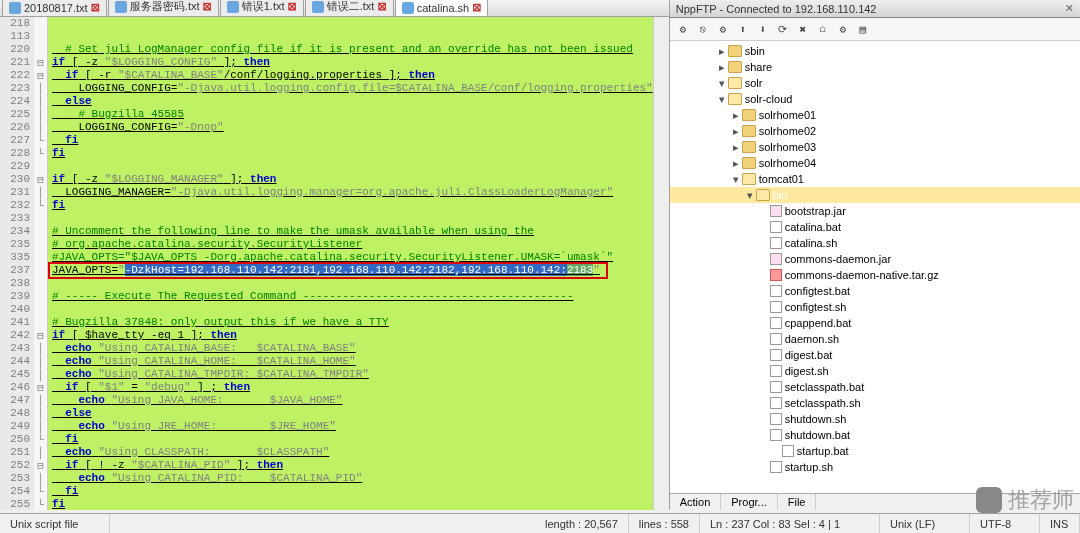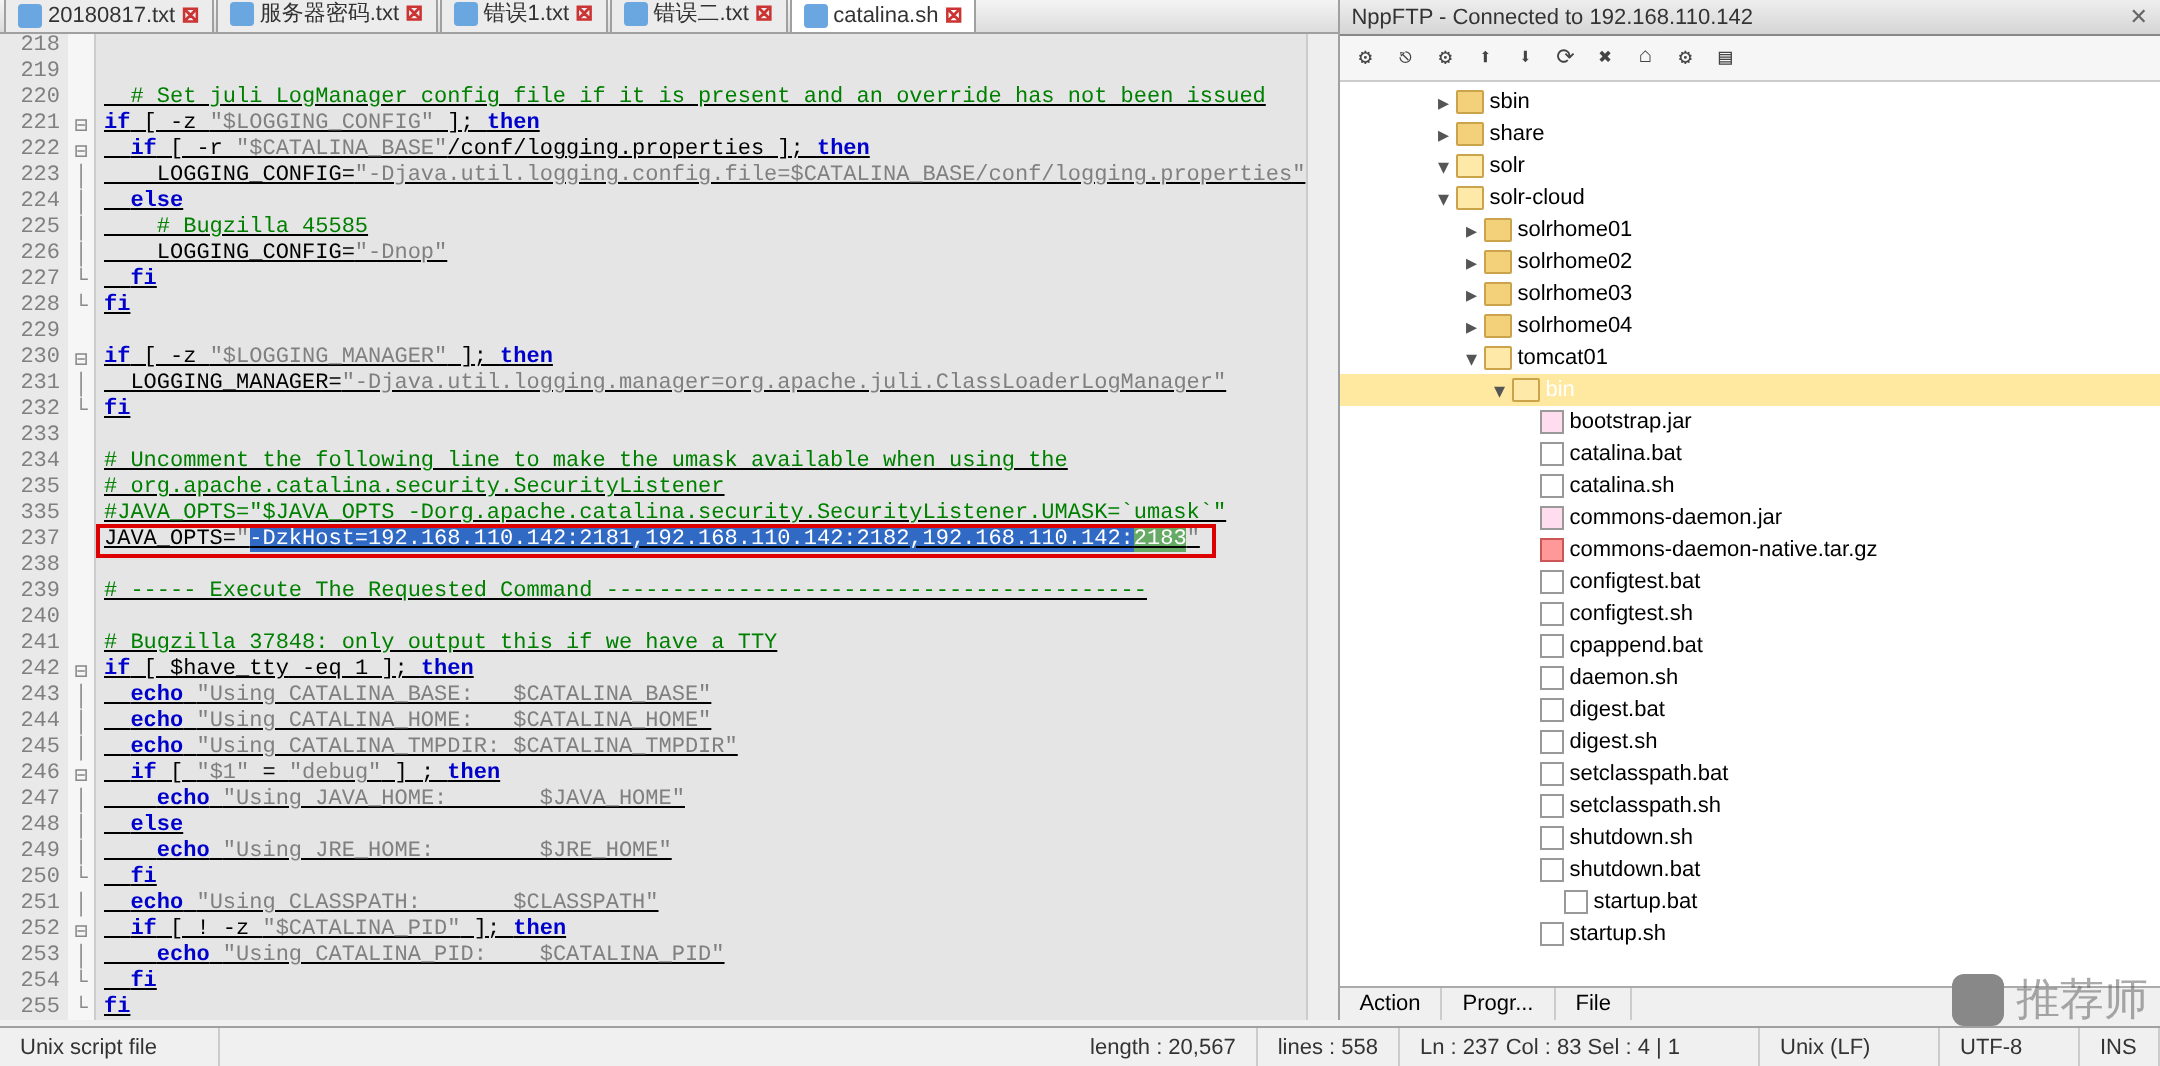--- a/index.html
+++ b/index.html
@@ -4,21 +4,21 @@
 <style>
   * { box-sizing: border-box; margin: 0; padding: 0; }
   body { font-family: "Consolas","Courier New",monospace; font-size: 11px; background:#f0f0f0; width:1080px; height:533px; overflow:hidden; position:relative;}
   .main { display:flex; height: 510px; }
   .editor-pane { flex: 0 0 658px; display:flex; flex-direction:column; background:#fff; border-right:1px solid #a0a0a0;}
   .tabs { display:flex; background: linear-gradient(#f4f4f4,#dcdcdc); border-bottom:1px solid #a0a0a0; height:17px; align-items:flex-end; padding-left:2px;}
   .tab { display:flex; align-items:center; gap:3px; padding:2px 6px; background:#ececec; border:1px solid #a0a0a0; border-bottom:none; margin-right:1px; font-family: Tahoma, sans-serif; font-size:11px; color:#333; cursor:pointer; border-radius:2px 2px 0 0;}
   .tab.active { background:#fff;}
   .tab .ticon { width:12px; height:12px; background:#6aa6e0; border-radius:2px; display:inline-block;}
   .tab .close { color:#c33; font-weight:bold;}
-  .code-area { flex:1; display:flex; overflow:hidden; background:#e5e5e5;}
+  .code-area { flex:1; display:flex; overflow:hidden; background:#bef264;}
   .gutter { background:#e9e9e9; color:#808080; text-align:right; padding:0 4px 0 2px; user-select:none; width:34px;}
   .foldcol { width:14px; background:#f6f6f6; border-right:1px solid #ccc;}
   .lines { flex:1; white-space:pre; padding-left:4px; position:relative; overflow:hidden;text-decoration:underline;}
   .line { height:13px; line-height:13px;}
   .gline { height:13px; line-height:13px;}
   .fold { height:13px; display:flex; align-items:center; justify-content:center; color:#888;}
   .kw { color:#0000cc; font-weight:bold;}
   .str { color:#808080;}
   .cmt { color:#008000;}
   .var { color:#000;}
@@ -78,21 +78,21 @@
         </div>
         <div class="tab active">
           <span class="ticon"></span>
           <span>catalina.sh</span>
           <span class="close">⊠</span>
         </div>
       </div>
     <div class="code-area">
       <div class="gutter" id="gutter">
           <div class="gline">218</div>
-          <div class="gline">219</div>
+          <div class="gline">113</div>
           <div class="gline">220</div>
           <div class="gline">221</div>
           <div class="gline">222</div>
           <div class="gline">223</div>
           <div class="gline">224</div>
           <div class="gline">225</div>
           <div class="gline">226</div>
           <div class="gline">227</div>
           <div class="gline">228</div>
           <div class="gline">229</div>

